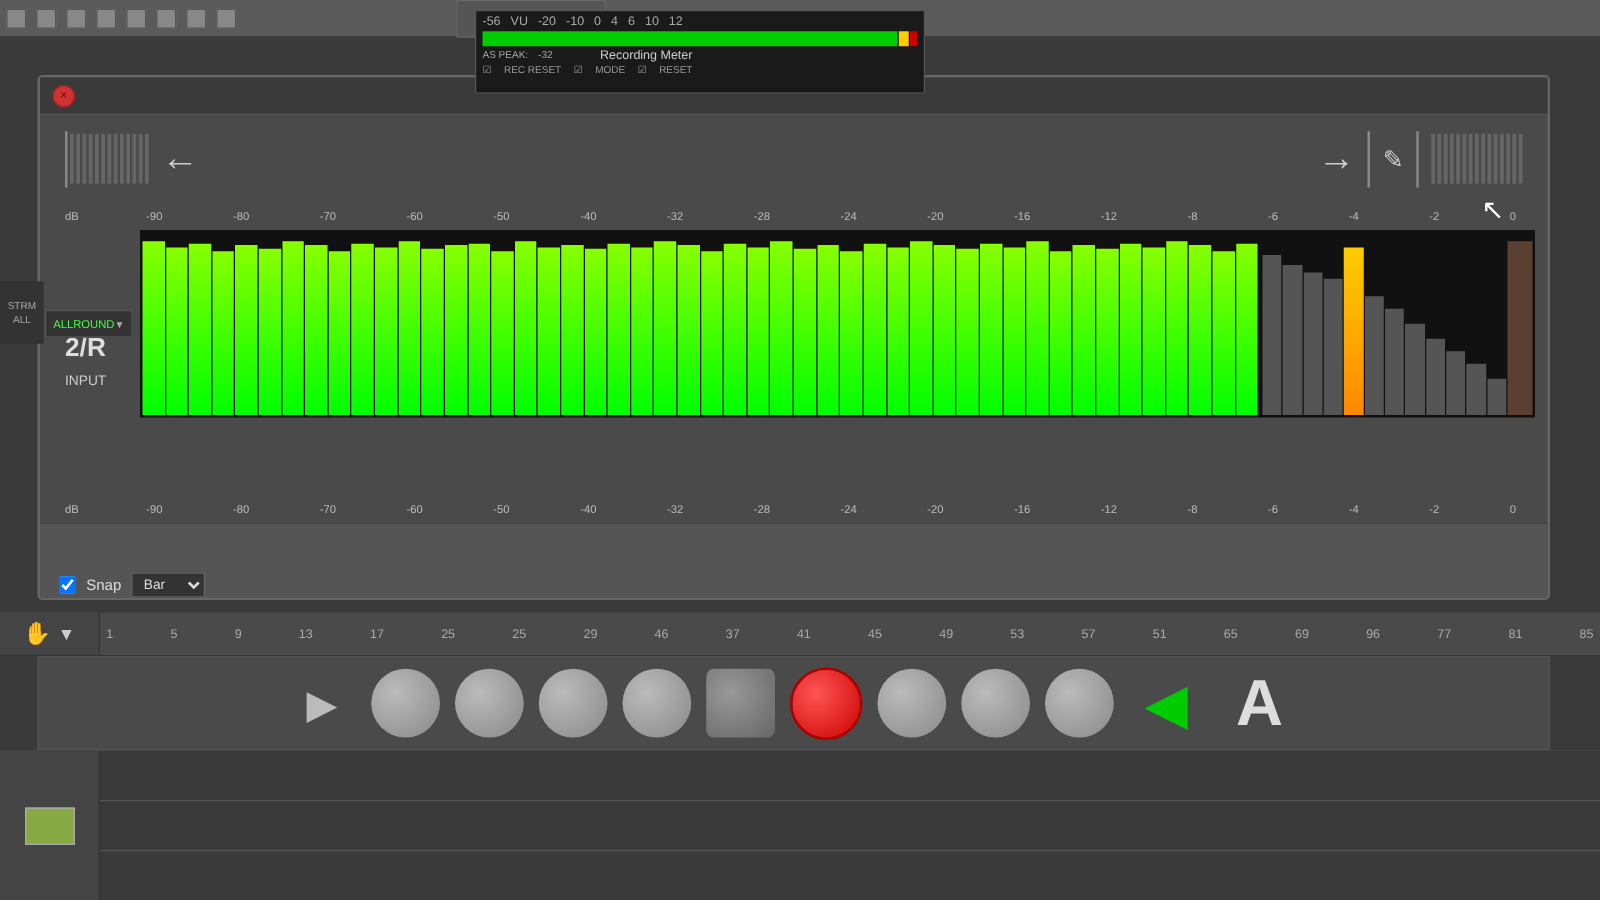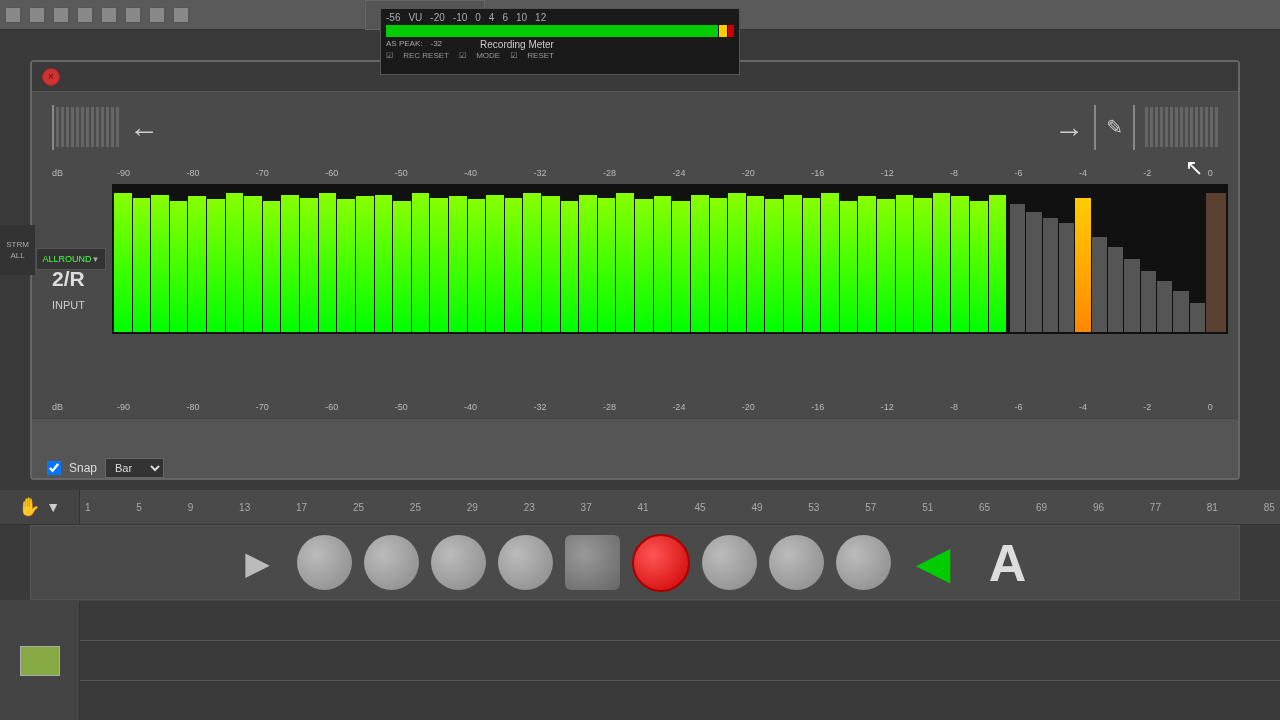--- a/index.html
+++ b/index.html
@@ -480,21 +480,21 @@
 
   <div style="flex:1;display:flex;justify-content:space-between;padding:0 5px;font-size:10px;color:#aaa;">
     <span>1</span>
     <span>5</span>
     <span>9</span>
     <span>13</span>
     <span>17</span>
     <span>25</span>
     <span>25</span>
     <span>29</span>
-    <span>23</span>
+    <span>46</span>
     <span>37</span>
     <span>41</span>
     <span>45</span>
     <span>49</span>
     <span>53</span>
     <span>57</span>
     <span>51</span>
     <span>65</span>
     <span>69</span>
     <span>96</span>

